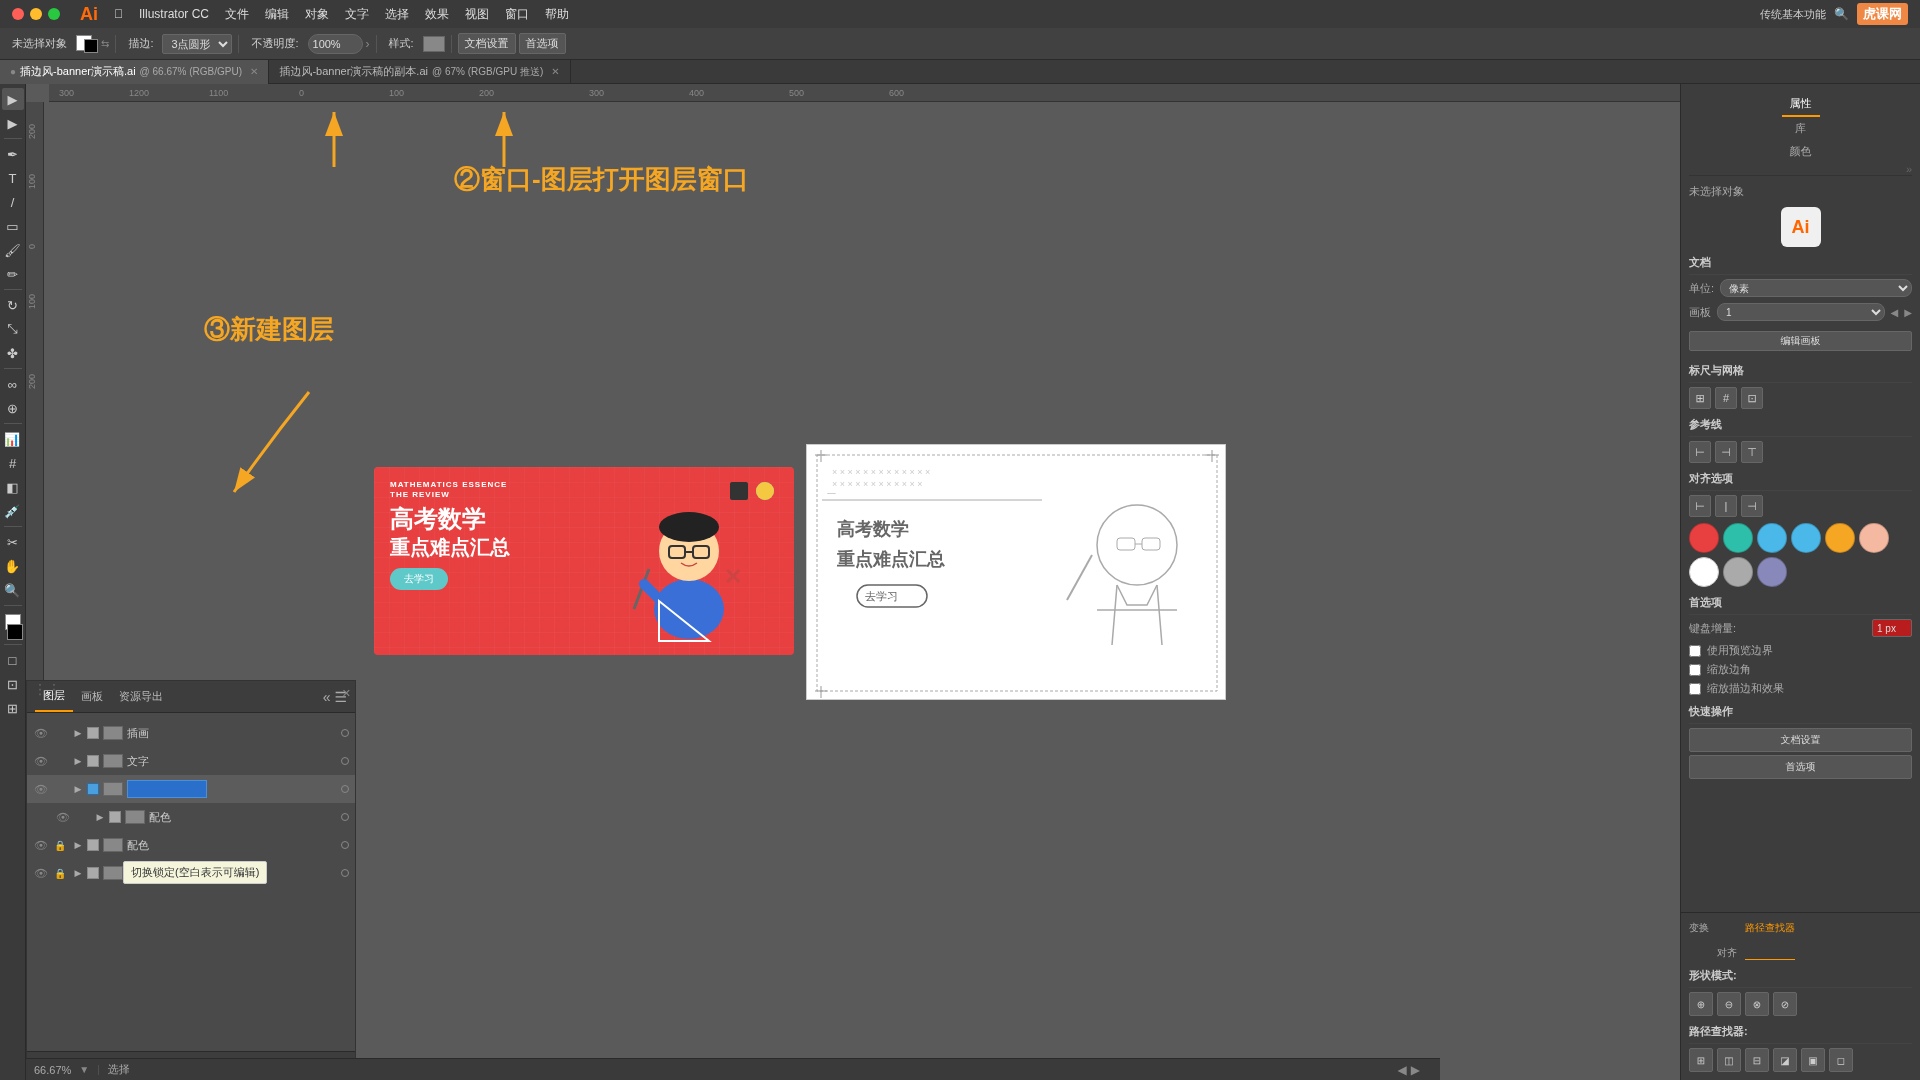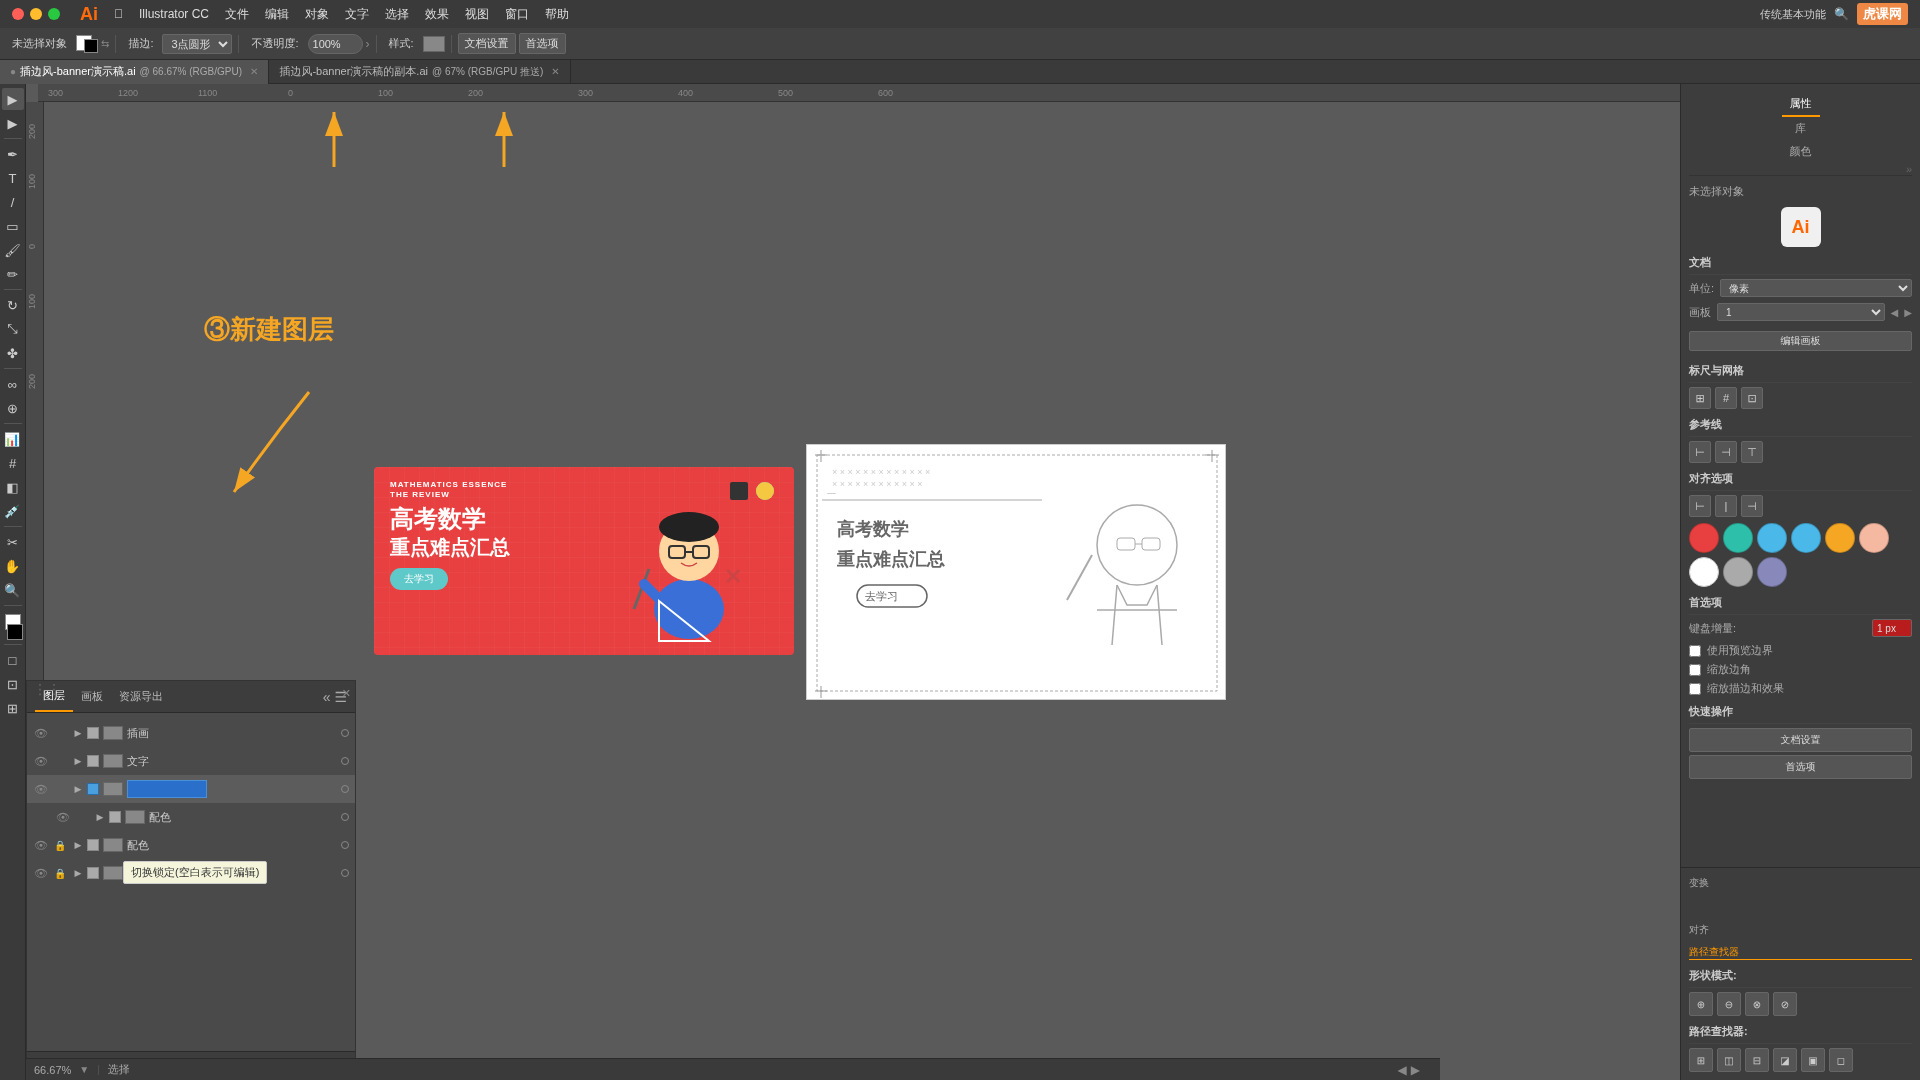--- a/index.html
+++ b/index.html
@@ -51,21 +51,21 @@
     .tool-icon { width: 22px; height: 22px; display: flex; align-items: center; justify-content: center; cursor: pointer; color: #ccc; font-size: 13px; border-radius: 2px; }
     .tool-icon:hover, .tool-icon.active { background: #555; }
     .tool-separator { width: 18px; height: 1px; background: #555; margin: 2px 0; }
 
     
     #canvas-area {
       flex: 1; background: #5a5a5a; position: relative; overflow: hidden;
     }
 
     
-    .ruler-h { position: absolute; top: 0; left: 12px; right: 0; height: 18px; background: #4a4a4a; border-bottom: 1px solid #333; }
+    .ruler-h { position: absolute; top: 0; left: 23px; right: 0; height: 18px; background: #4a4a4a; border-bottom: 1px solid #333; }
     .ruler-v { position: absolute; top: 18px; left: 0; width: 18px; bottom: 0; background: #4a4a4a; border-right: 1px solid #333; }
 
     
     #canvas-content { position: absolute; top: 18px; left: 18px; right: 0; bottom: 0; overflow: hidden; }
 
     
     .annotation { position: absolute; color: #f5a623; font-size: 28px; font-weight: bold; }
     .arrow-svg { position: absolute; }
 
     
@@ -101,21 +101,21 @@
     .right-panel-top { flex: 1; overflow-y: auto; padding: 8px; }
     .right-panel-bottom { border-top: 1px solid #2a2a2a; padding: 8px; }
 
     .rpanel-tabs { display: flex; align-items: center; border-bottom: 1px solid #333; margin-bottom: 8px; flex-direction: column; }
     .rpanel-tab { font-size: 11px; color: #aaa; padding: 4px 8px; cursor: pointer; }
     .rpanel-tab.active { color: #fff; border-bottom: 2px solid #f90; }
 
     .prop-title { font-size: 11px; color: #aaa; margin-bottom: 6px; }
     .prop-row { display: flex; align-items: center; justify-content: space-between; margin-bottom: 6px; gap: 6px; }
     .prop-label { font-size: 11px; color: #aaa; white-space: nowrap; }
-    .prop-select { background: #555; border: 1px solid #666; color: #ddd; font-size: 10px; padding: 1px 4px; border-radius: 2px; height: 18px; flex: 1; }
+    .prop-select { background: #555; border: 1px solid #666; color: #ddd; font-size: 10px; padding: 1px 4px; border-radius: 8px; height: 18px; flex: 1; }
     .prop-input { background: #b91c1c; border: 1px solid #666; color: #ddd; font-size: 10px; padding: 1px 4px; border-radius: 2px; height: 18px; width: 40px; }
     .prop-btn { background: #555; border: 1px solid #666; color: #ddd; font-size: 10px; padding: 2px 8px; border-radius: 2px; cursor: pointer; }
 
     .section-title { font-size: 11px; color: #ccc; font-weight: bold; margin: 8px 0 4px; border-bottom: 1px solid #444; padding-bottom: 4px; }
 
     
     .color-swatches { display: flex; flex-wrap: wrap; gap: 4px; margin: 6px 0; }
     .swatch { width: 30px; height: 30px; border-radius: 50%; cursor: pointer; border: 1px solid rgba(0,0,0,0.2); }
 
     .align-row { display: flex; align-items: center; gap: 4px; margin: 4px 0; }
@@ -265,20 +265,21 @@
         <text x="2" y="80" fill="#888" font-size="9" transform="rotate(-90,9,80)">100</text>
         <text x="2" y="140" fill="#888" font-size="9" transform="rotate(-90,9,140)">0</text>
         <text x="2" y="200" fill="#888" font-size="9" transform="rotate(-90,9,200)">100</text>
         <text x="2" y="280" fill="#888" font-size="9" transform="rotate(-90,9,280)">200</text>
       </svg>
     </div>
 
     <div id="canvas-content">
 
 
+      <div class="annotation" style="left:410px;top:60px;font-size:26px;">②窗口-图层打开图层窗口</div>
 
       <div class="annotation" style="left:160px;top:210px;font-size:26px;">③新建图层</div>
 
       <svg class="arrow-svg" style="left:260px;top:0px;width:60px;height:70px;">
         <defs>
           <marker id="arrowhead1" markerWidth="8" markerHeight="6" refX="8" refY="3" orient="auto">
             <polygon points="0 0, 8 3, 0 6" fill="#f5a623"></polygon>
           </marker>
         </defs>
         <line x1="30" y1="65" x2="30" y2="10" stroke="#f5a623" stroke-width="3" marker-end="url(#arrowhead1)"></line>
@@ -601,21 +602,21 @@
 
       
       <div class="shortcut-section">
         <div class="section-title">快速操作</div>
         <button class="shortcut-btn">文档设置</button>
         <button class="shortcut-btn">首选项</button>
       </div>
     </div>
 
     <div class="right-panel-bottom">
-      <div style="display:flex;gap:8px;margin-bottom:6px;flex-direction:column;">
+      <div style="display:flex;gap:8px;margin-bottom:6px;">
         <span style="font-size:10px;color:#aaa;cursor:pointer;">变换</span>
         <span style="font-size:10px;color:#aaa;cursor:pointer;margin-top:25px;">对齐</span>
         <span style="font-size:10px;color:#f90;cursor:pointer;border-bottom:1px solid #f90;">路径查找器</span>
       </div>
 
       <div class="section-title">形状模式:</div>
       <div class="pf-modes">
         <div class="pf-btn">⊕</div>
         <div class="pf-btn">⊖</div>
         <div class="pf-btn">⊗</div>

